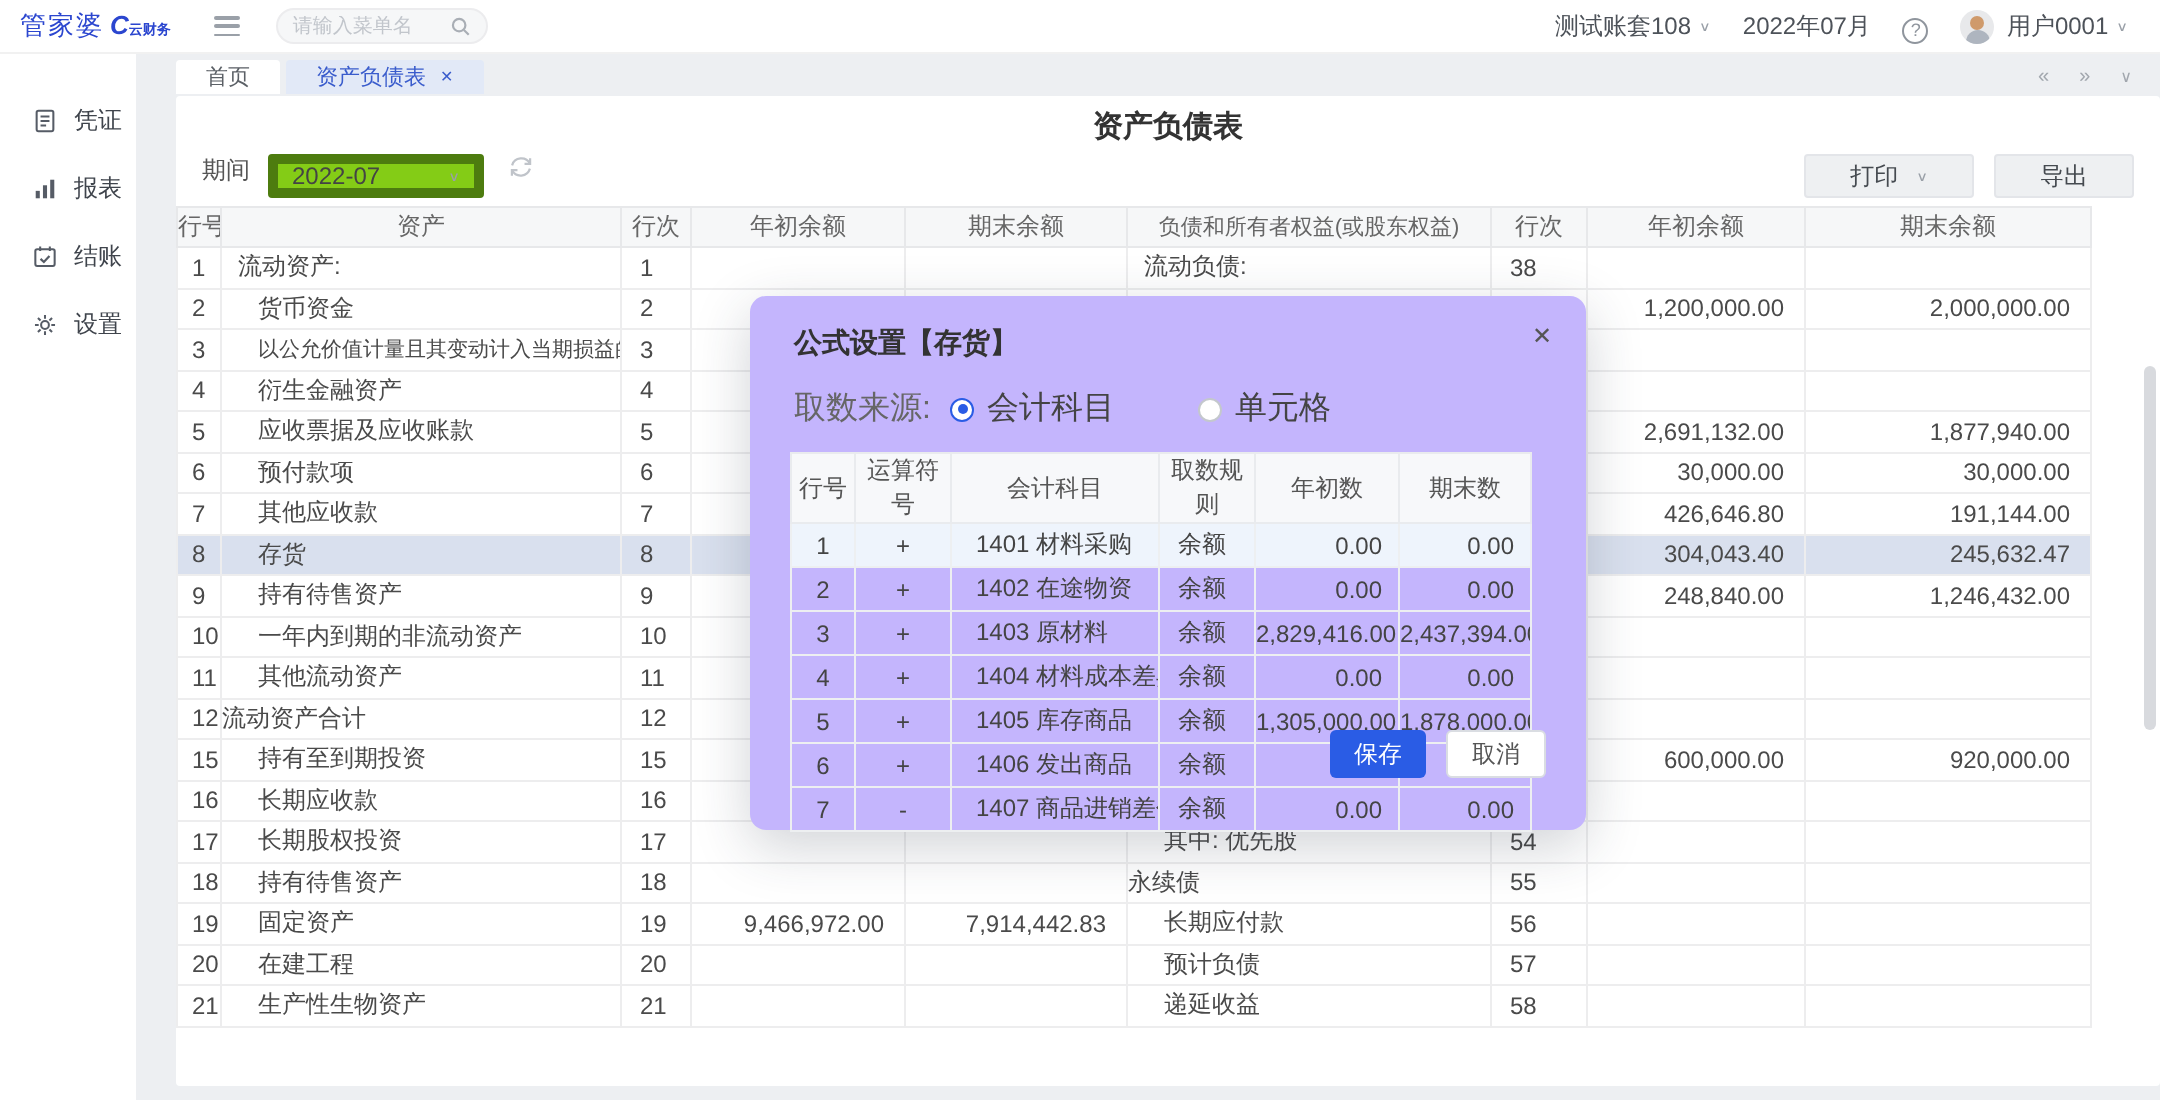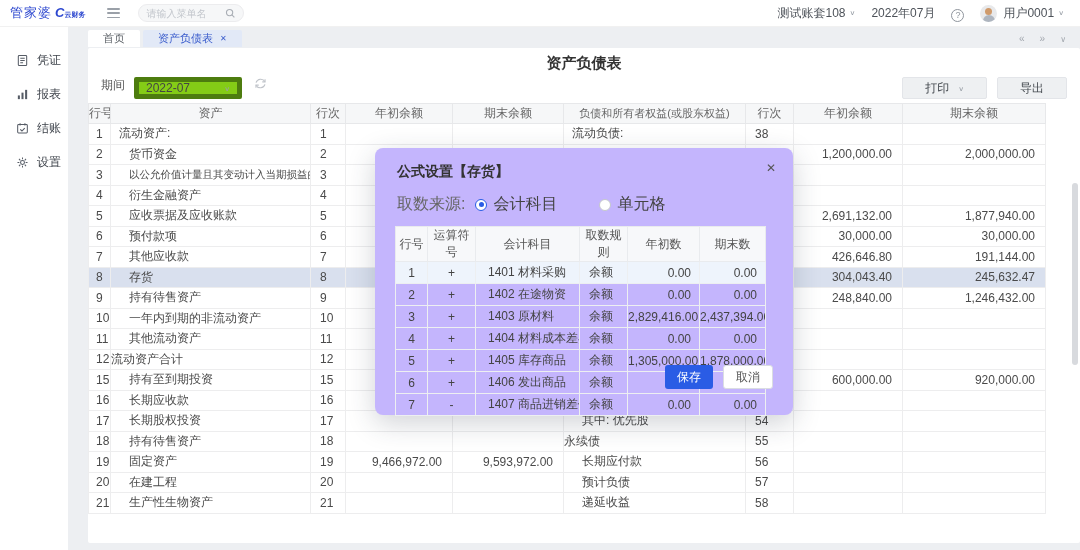--- a/index.html
+++ b/index.html
@@ -407,21 +407,21 @@
               <td class="c-label ind2">永续债</td>
               <td class="c-line">55</td>
               <td class="c-amt"></td>
               <td class="c-amt"></td>
             </tr>
             <tr>
               <td class="c-num">19</td>
               <td class="c-label ind1">固定资产</td>
               <td class="c-line">19</td>
               <td class="c-amt">9,466,972.00</td>
-              <td class="c-amt">9,593,972.00</td>
+              <td class="c-amt">7,914,442.83</td>
               <td class="c-label ind1">长期应付款</td>
               <td class="c-line">56</td>
               <td class="c-amt"></td>
               <td class="c-amt"></td>
             </tr>
             <tr>
               <td class="c-num">20</td>
               <td class="c-label ind1">在建工程</td>
               <td class="c-line">20</td>
               <td class="c-amt"></td>

